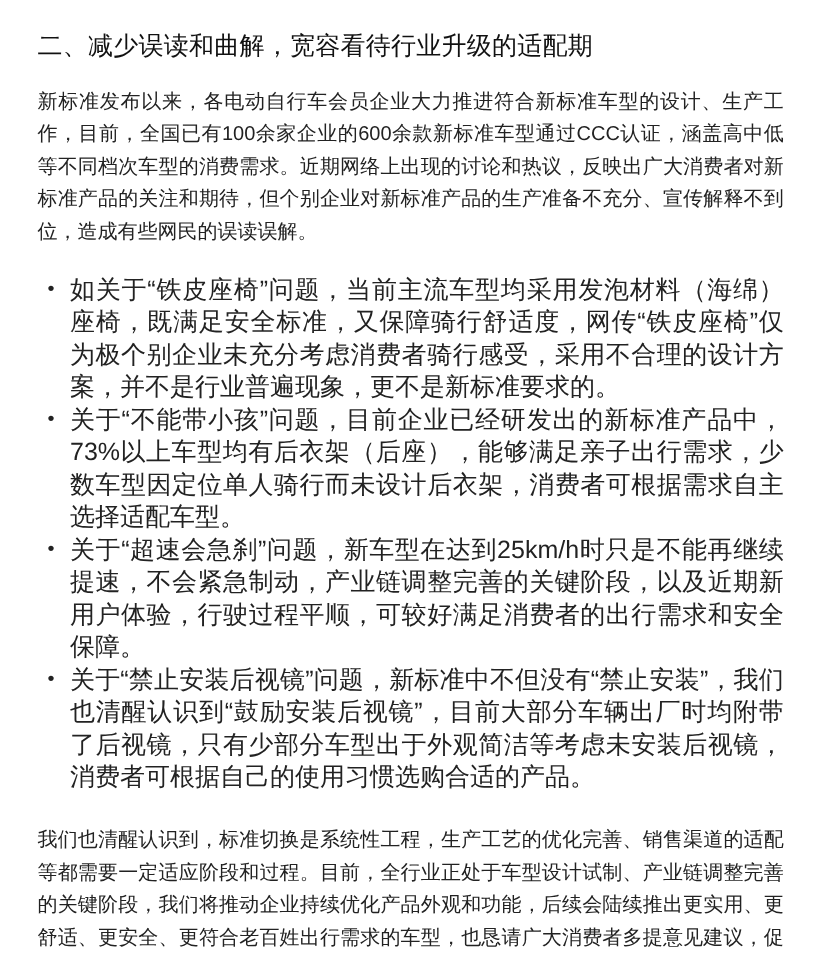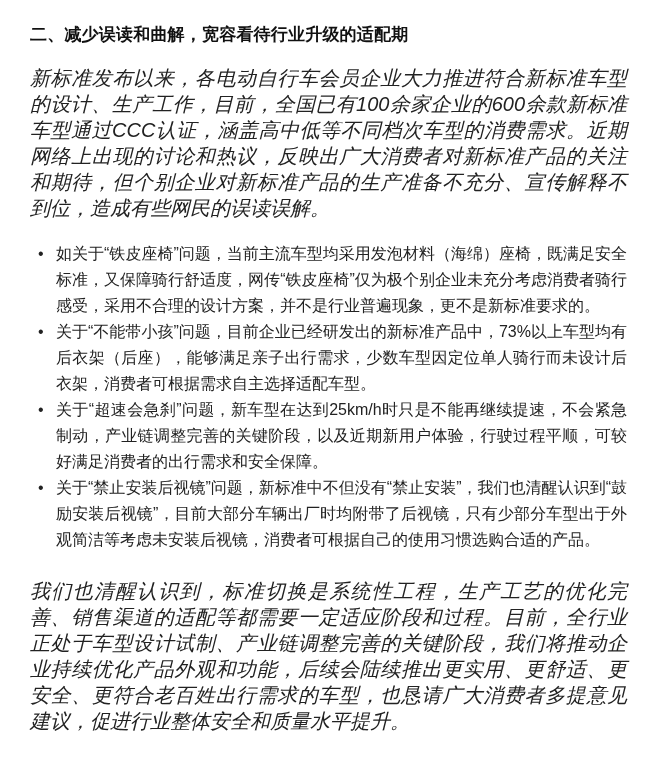--- a/index.html
+++ b/index.html
@@ -8,52 +8,51 @@
     width: 657px;
     height: 762px;
     overflow: hidden;
     font-family: "Liberation Sans", "DejaVu Sans", sans-serif;
     color: #222222;
   }
   .doc {
     padding: 22px 30px 20px 30px;
   }
   .doc-heading {
-    font-size: 17px;
-    font-weight: bold;
+    font-size: 20px;
+    font-weight: normal;
     color: #111111;
     line-height: 1.5;
     margin-bottom: 17px;
     letter-spacing: 0.2px;
   }
   .para {
-    font-size: 20px;
+    font-size: 16px;
     line-height: 26px;
     text-align: justify;
     color: #222222;
-    font-style: italic;
   }
   ul.bullet-list {
     list-style: none;
     margin: 20px 0 25px 0;
   }
   li.bullet-item {
     display: flex;
     padding-left: 8px;
   }
   .bullet-marker {
     flex: 0 0 18px;
     width: 18px;
     font-size: 16px;
     line-height: 26px;
     color: #222222;
   }
   .bullet-text {
     flex: 1;
-    font-size: 16px;
+    font-size: 20px;
     line-height: 26px;
     text-align: justify;
     color: #222222;
   }
 </style>
 </head>
 <body>
 
 <div class="doc">
 

